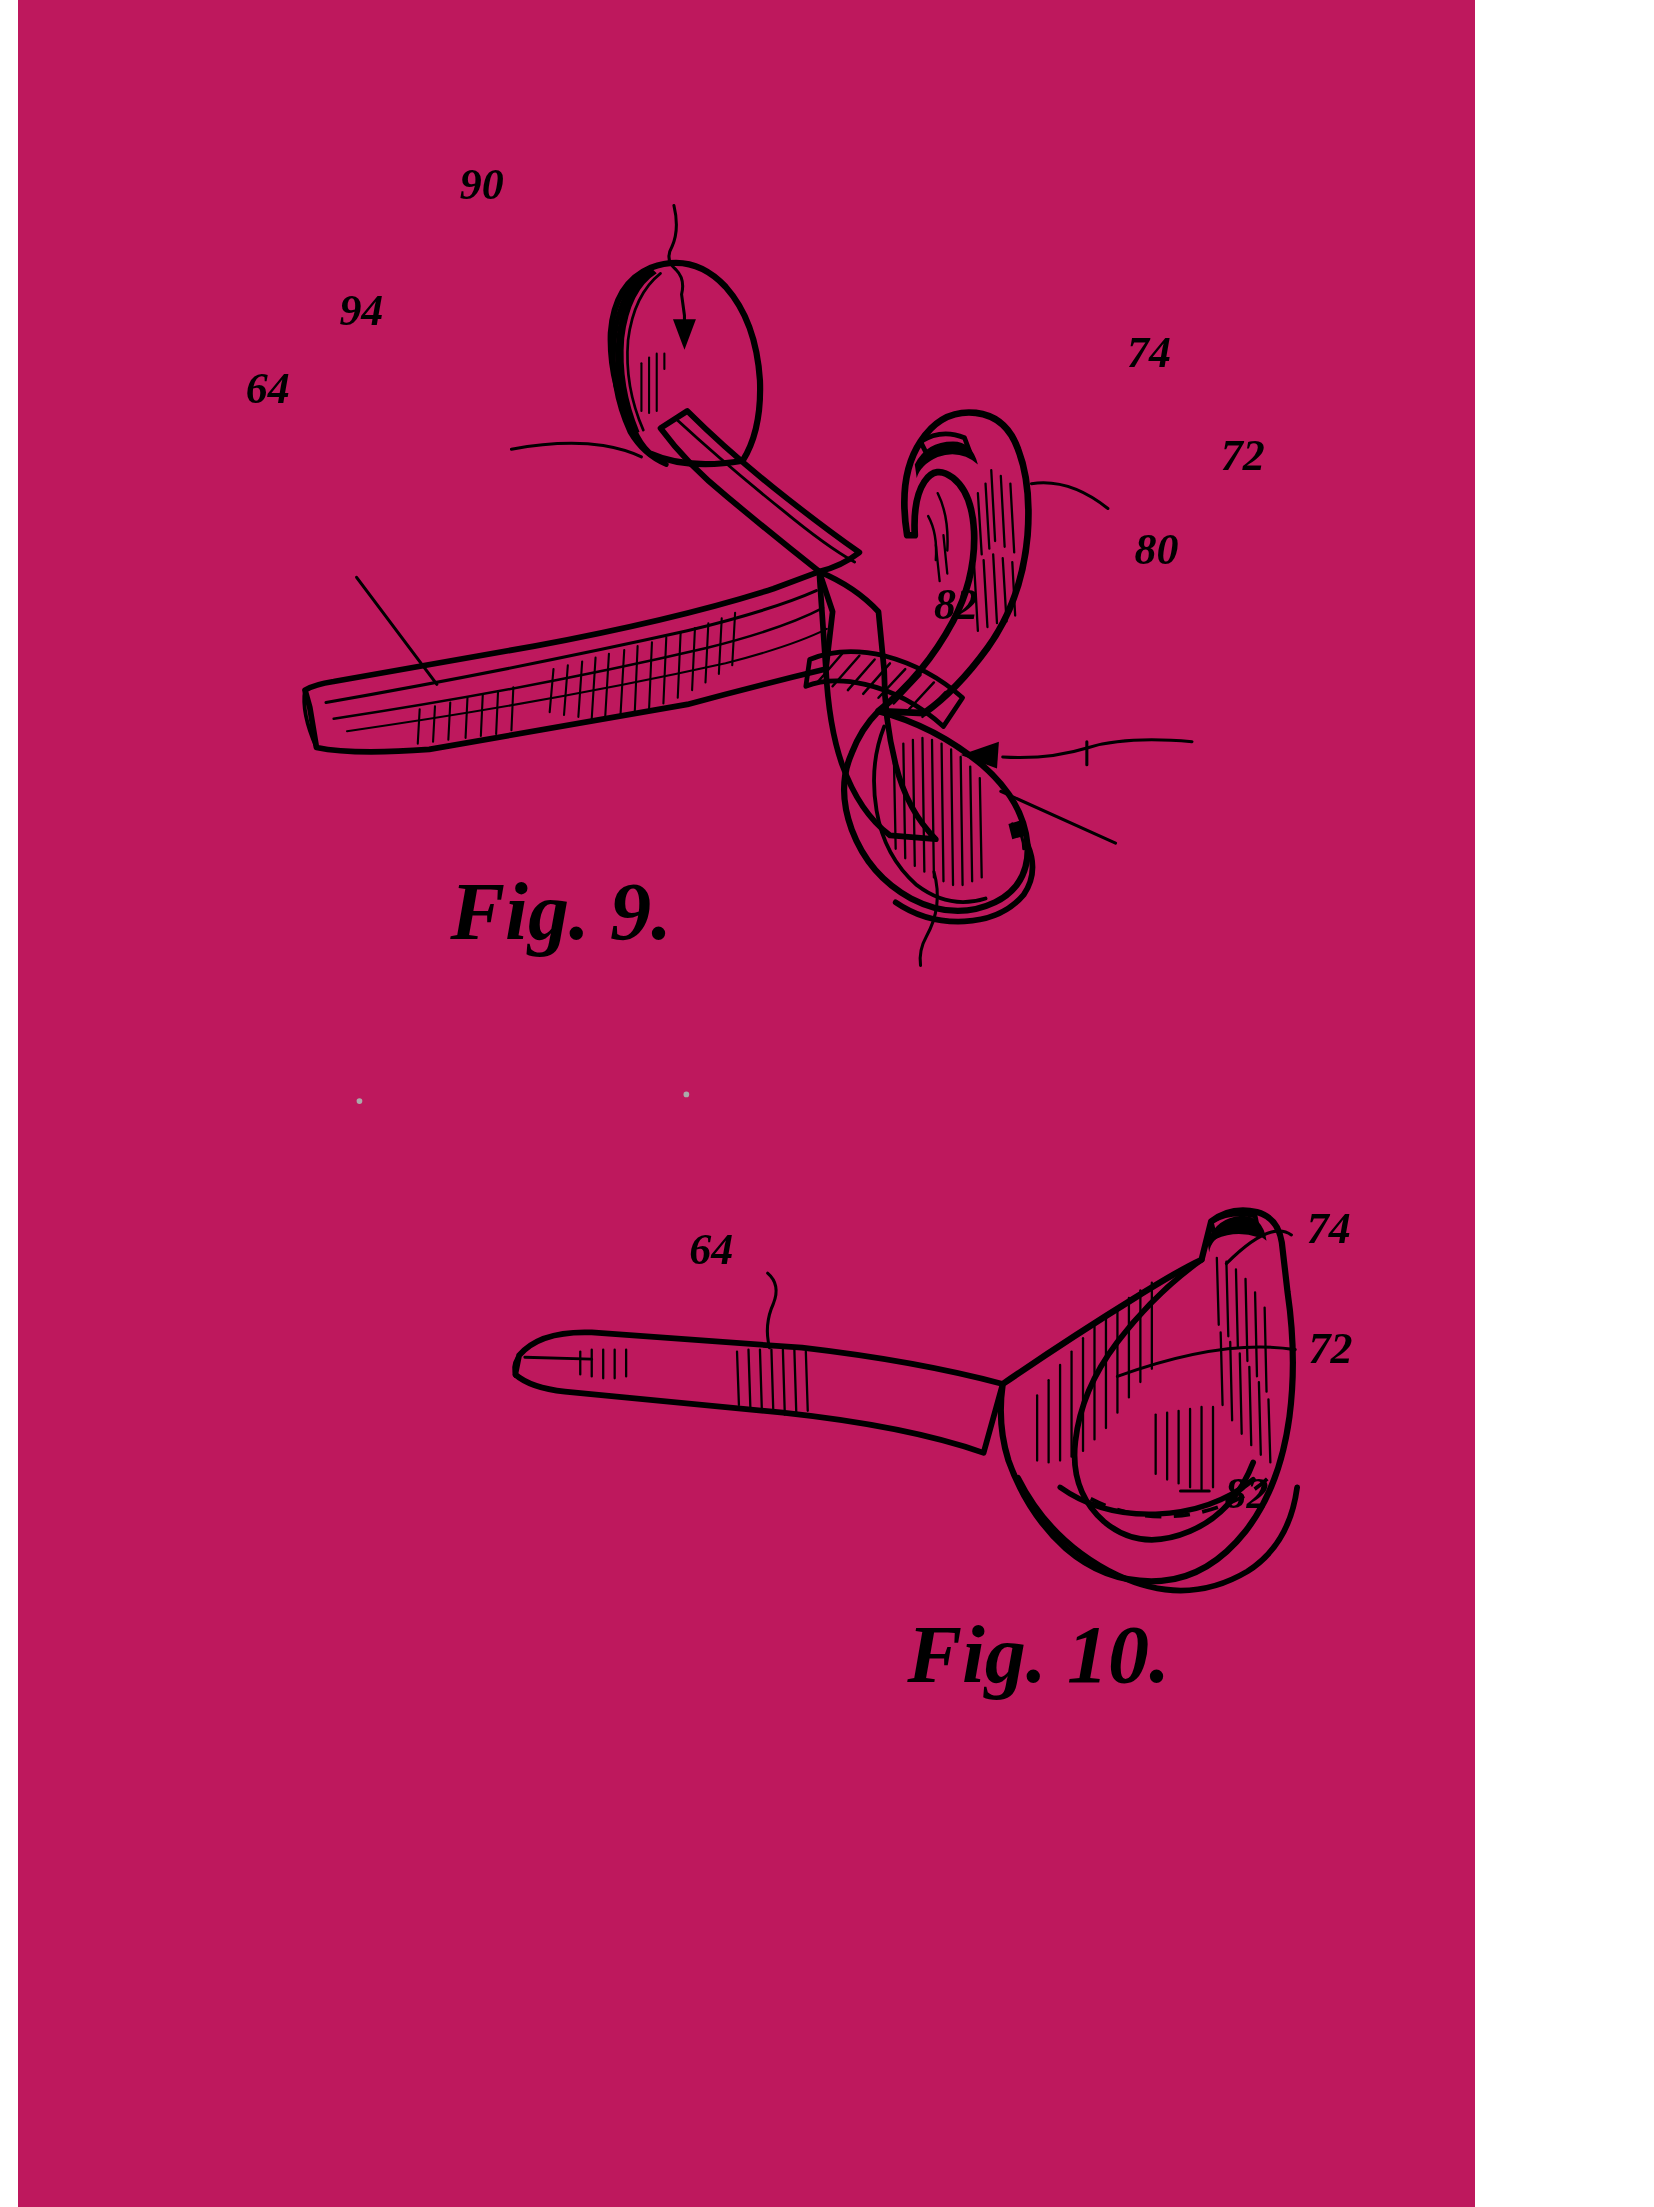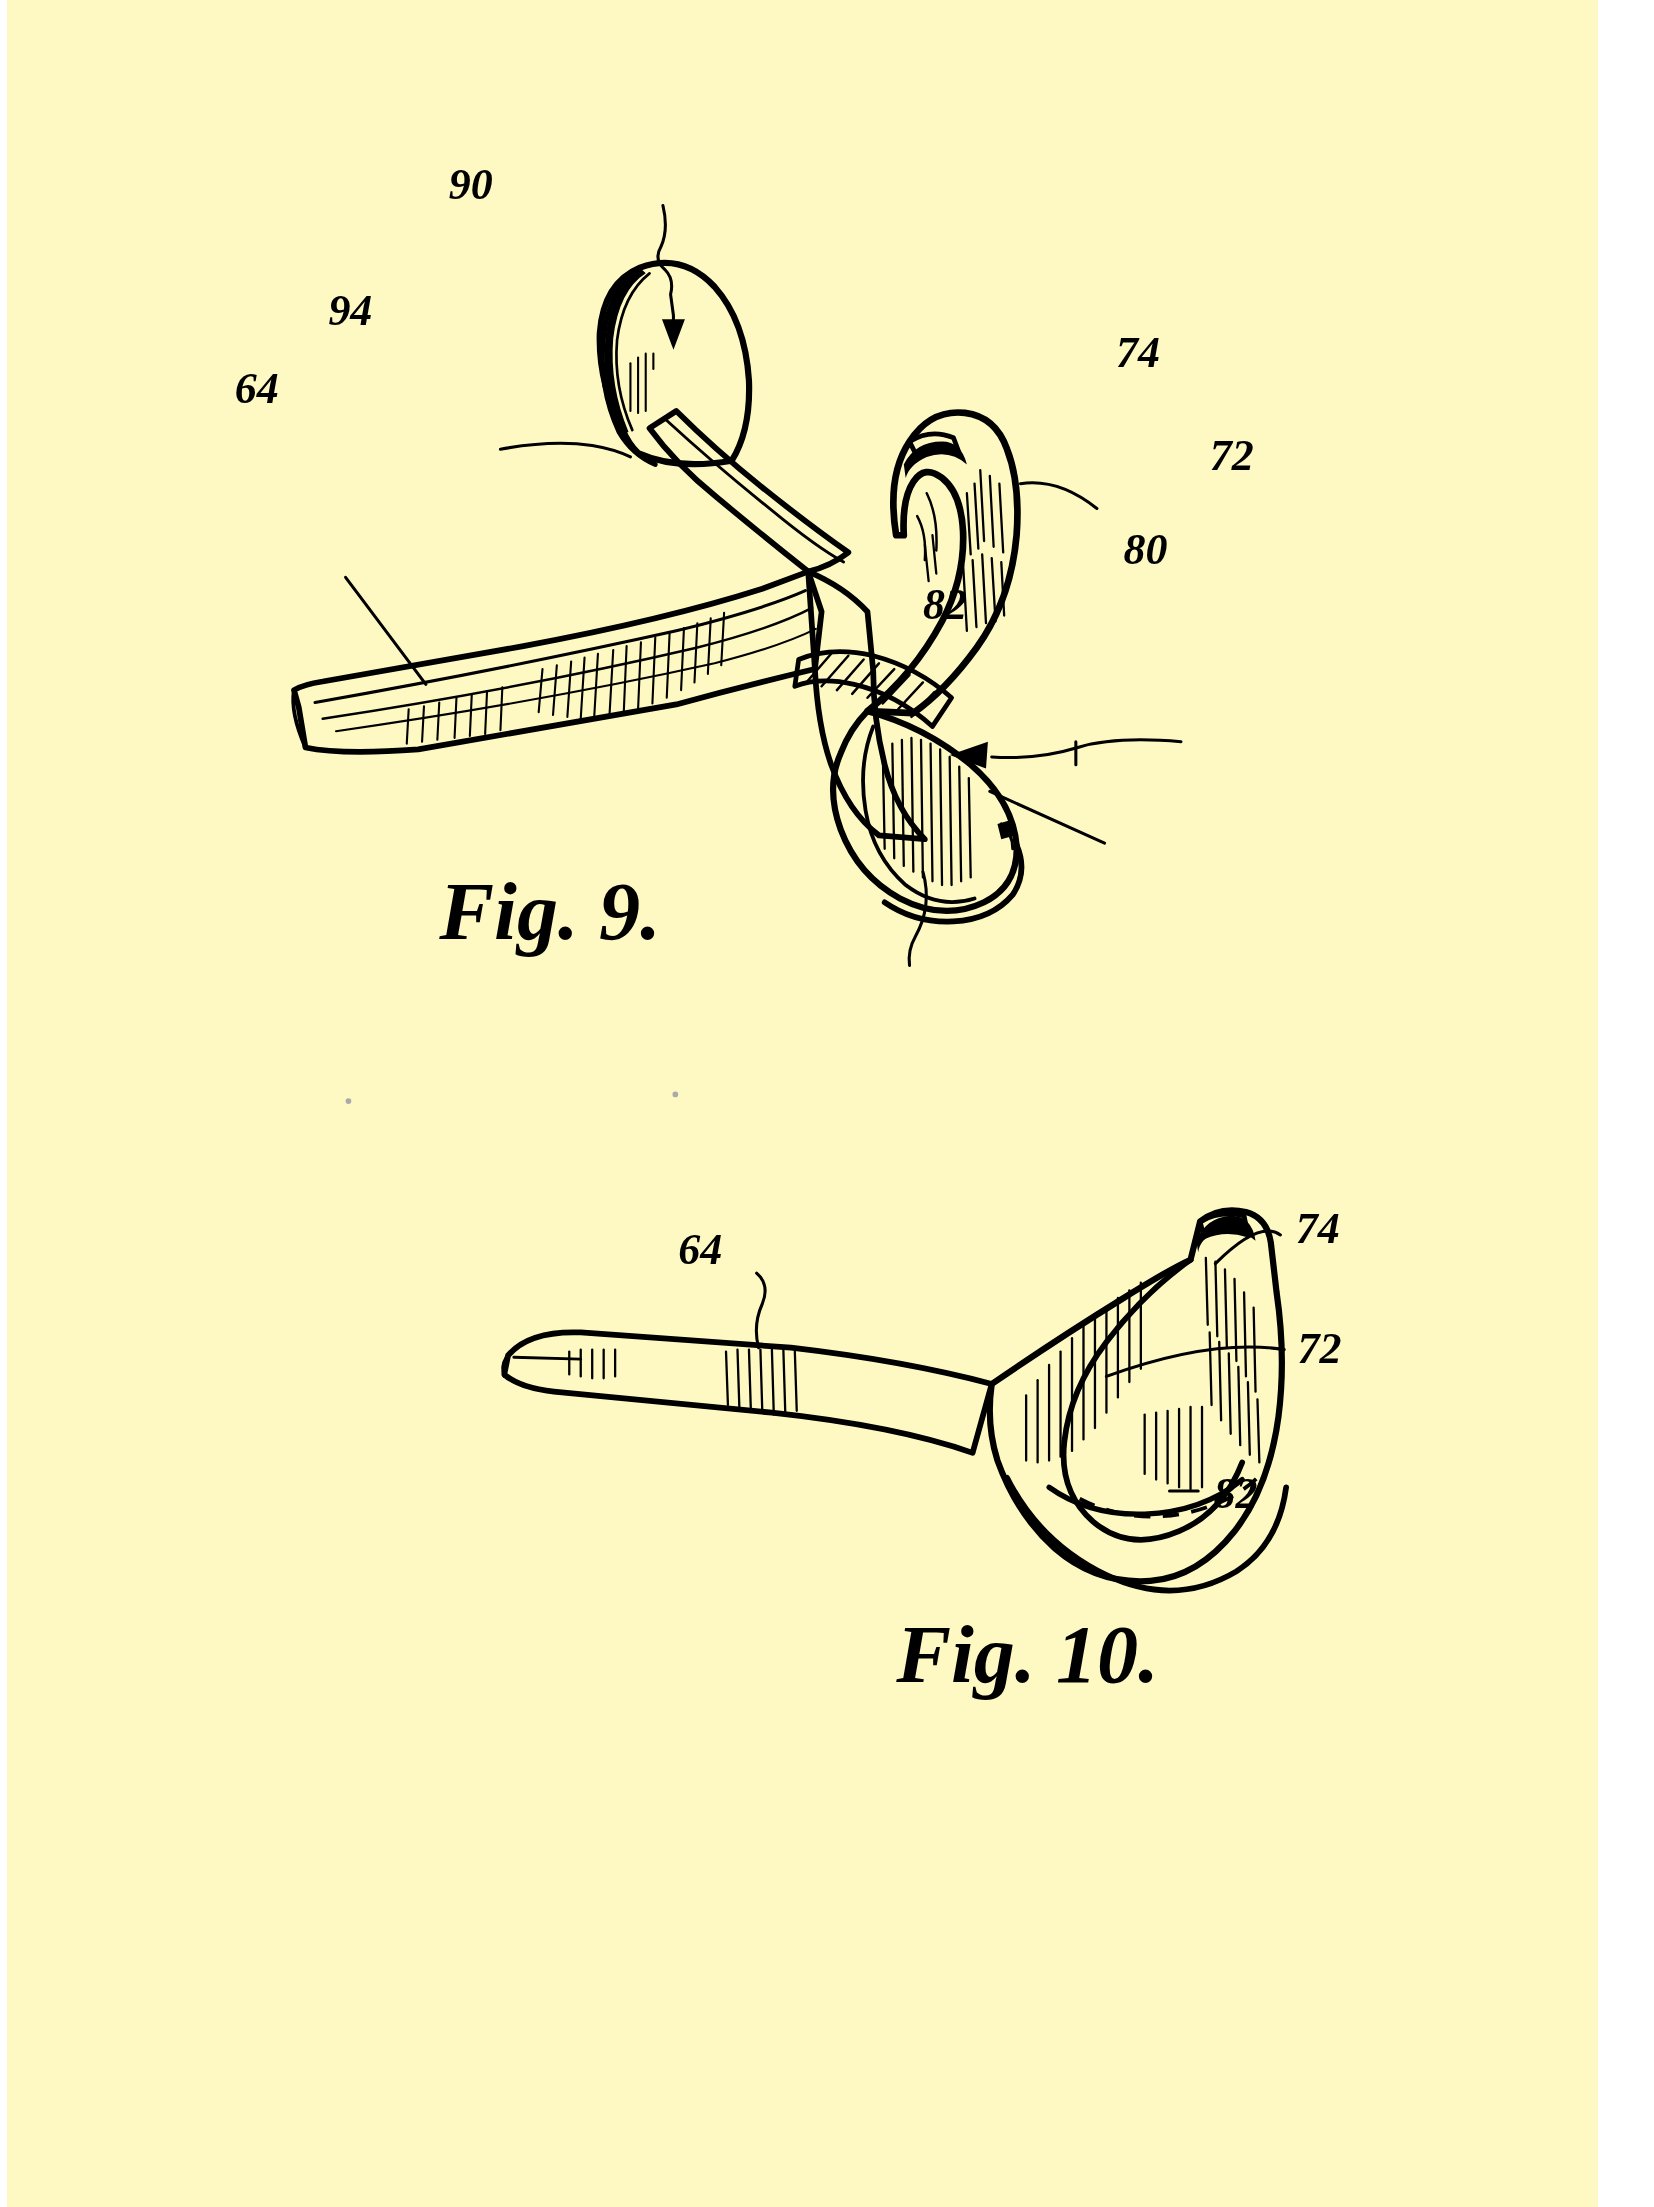--- a/index.html
+++ b/index.html
@@ -9,24 +9,24 @@
   }
   body {
     width: 1655px;
     height: 2207px;
     font-family: "Liberation Serif", serif;
     overflow: hidden;
     position: relative;
   }
   #sheet {
     position: absolute;
-    left: 7px; top: 0;
-    width: 1591px;
+    left: 18px; top: 0;
+    width: 1457px;
     height: 2207px;
-    background: #fef9c3;
+    background: #be185d;
   }
   #drawing-svg {
     position: absolute;
     left: 0; top: 0;
     width: 1655px;
     height: 2207px;
     display: block;
   }
   .fig-caption {
     font-family: "Liberation Serif", serif;

